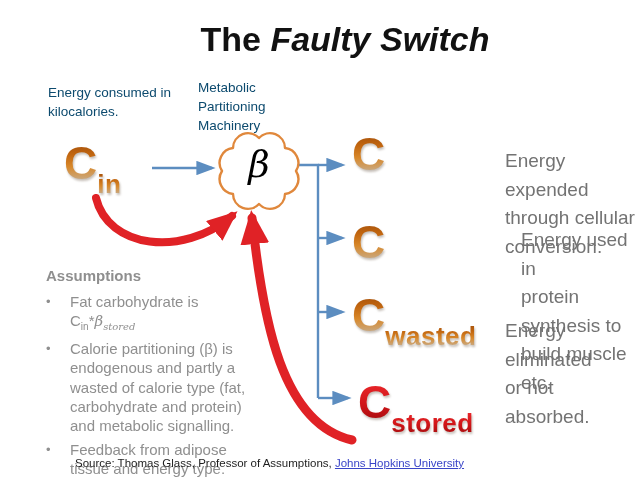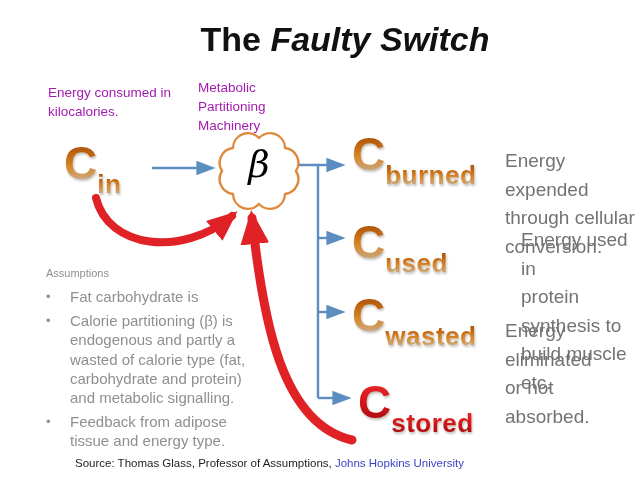--- a/index.html
+++ b/index.html
@@ -9,21 +9,21 @@
   }
   .abs{position:absolute;}
   .pre{white-space:pre-line;}
 
   .title{
     top:20px;left:345px;transform:translateX(-50%);
     font-size:34px;font-weight:bold;color:#111;white-space:nowrap;letter-spacing:0px;
   }
   .title .em{font-style:italic;}
 
-  .small-label{font-size:13.5px;line-height:1.42;color:#a21caf;}
+  .small-label{font-size:13.5px;line-height:1.42;color:#0c4a6e;}
   .energy-in{top:83px;left:48px;}
   .machinery{top:78px;left:198px;width:130px;text-align:left;}
 
   
   .cnode{display:inline-flex;align-items:flex-start;line-height:1;
     filter:drop-shadow(1.5px 2px 1px rgba(90,70,50,0.35));}
   .cnode .big{font-weight:bold;font-size:46px;line-height:1;}
   .cnode .sub{font-weight:bold;font-size:26px;line-height:1;margin-top:31px;letter-spacing:0.5px;}
   .grad-orange .big,.grad-orange .sub{
     background:linear-gradient(180deg,#9e4c0c 0%,#c2660f 32%,#d8882a 58%,#c9a87f 86%,#b5a191 100%);
@@ -41,30 +41,30 @@
   .desc-burned{top:147px;left:505px;}
   .desc-used{top:226px;left:521px;}
   .desc-wasted{top:317px;left:505px;}
   .desc-stored{top:376px;left:508px;}
 
   .beta-symbol{
     top:143px;left:222px;width:74px;text-align:center;
     font-family:"DejaVu Serif",serif;font-style:italic;font-size:37px;color:#000;}
 
   .assumptions{top:266px;left:46px;width:240px;color:#8f8f8f;font-size:15px;line-height:1.28;}
-  .assumptions .head{font-weight:normal;margin-bottom:7px;font-size:11px;}
+  .assumptions .head{font-weight:bold;margin-bottom:7px;font-size:15px;}
   .bullet{display:flex;margin-bottom:5px;}
   .bullet .glyph{width:24px;flex:0 0 24px;font-size:13px;padding-top:2px;}
   .formula{display:block;}
   .formula sub{font-size:10px;}
   .formula .beta{font-family:"DejaVu Serif",serif;font-style:italic;}
   .formula .beta-sub{font-family:"DejaVu Serif",serif;font-style:italic;font-size:10px;}
 
   .source{top:457px;left:75px;font-size:11.5px;color:#1d1d1d;white-space:nowrap;}
-  .source a{color:#3a45c8;cursor:pointer;}
+  .source a{color:#3a45c8;text-decoration:underline;cursor:pointer;}
 
   svg.overlay{position:absolute;left:0;top:0;pointer-events:none;}
 </style>
 </head>
 <body>
 
 <div class="slide">
 
   <div class="abs title"><span>The </span><span class="em">Faulty Switch</span></div>
 
@@ -100,25 +100,23 @@
 
   <div class="abs beta-symbol">β</div>
 
   <div class="abs cnode grad-orange c-in">
     <span class="big">C</span>
       <span class="sub">in</span>
   </div>
 
   <div class="abs cnode grad-orange c-burned">
     <span class="big">C</span>
-      <span class="sub">burned</span>
   </div>
   <div class="abs cnode grad-orange c-used">
     <span class="big">C</span>
-      <span class="sub">used</span>
   </div>
   <div class="abs cnode grad-orange c-wasted">
     <span class="big">C</span>
       <span class="sub">wasted</span>
   </div>
   <div class="abs cnode grad-red c-stored">
     <span class="big">C</span>
       <span class="sub">stored</span>
   </div>
 
@@ -129,20 +127,21 @@
 protein synthesis to
 build muscle etc.</div>
   <div class="abs desc pre desc-wasted">Energy eliminated
 or not absorbed.</div>
 
   <div class="abs assumptions">
     <div class="head">Assumptions</div>
     <div class="bullet">
       <span class="glyph">•</span>
       <span><span>Fat carbohydrate is</span>
+        <span class="formula"><span>C</span><sub>in</sub><span>*</span><span class="beta">β</span><sub class="beta-sub">stored</sub></span>
       </span>
     </div>
     <div class="bullet">
       <span class="glyph">•</span>
       <span class="pre">Calorie partitioning (β) is
 endogenous and partly a
 wasted of calorie type (fat,
 carbohydrate and protein)
 and metabolic signalling.</span>
     </div>

